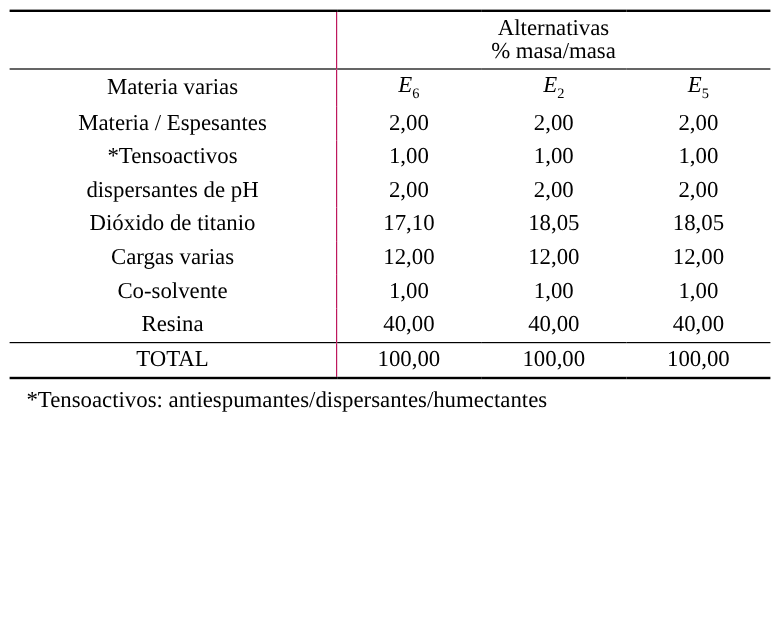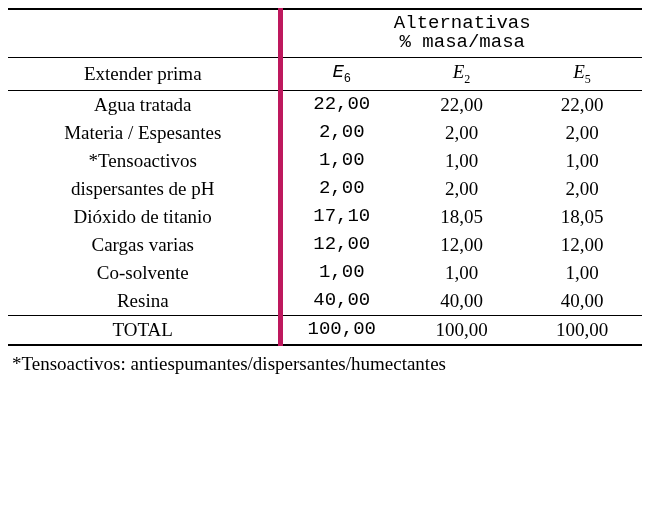--- a/index.html
+++ b/index.html
@@ -40,22 +40,21 @@
   col.c2 { width: 121px; }
   col.c3 { width: 120px; }
 
   
   .rule-top td { border-top: 2px solid #000; }
   .rule-thin td { border-top: 1px solid #000; }
   .rule-bottom td { border-bottom: 2px solid #000; }
 
   
   .vsep {
-    border-left: 5px solid #be185d;
-    font-family: Liberation Mono, monospace;
+    border-left: 1px solid #be185d;
   }
 
   .grouphead {
     font-size: 19px;
   }
   .grouphead .line2 {
     display: block;
   }
   .subhead span.it {
     font-style: italic;
@@ -66,21 +65,21 @@
     font-style: normal;
   }
   .matprima {
     font-size: 19px;
   }
   .rowlabel {
     text-align: center;
   }
   .footnote {
     font-size: 19px;
-    margin: 7px 0 0 2px;
+    margin: 7px 0 0 12px;
     text-align: left;
     padding-left: 2px;
   }
   .spacer-cell { border: none; }
 </style>
 </head>
 <body>
 
 <div class="page">
 
@@ -95,32 +94,26 @@
 
       <tr class="rule-top">
         <td class="spacer-cell" style="border-top:2px solid #000;"></td>
         <td class="grouphead vsep" colspan="3">
           <span>Alternativas</span>
           <span class="line2">% masa/masa</span>
         </td>
       </tr>
 
       <tr class="rule-thin subhead">
-        <td class="matprima">Extender prima</td>
+        <td class="matprima">Materia varias</td>
         <td class="vsep"><span class="it">E</span><span class="sub">6</span></td>
         <td><span class="it">E</span><span class="sub">2</span></td>
         <td><span class="it">E</span><span class="sub">5</span></td>
       </tr>
 
-      <tr class="rule-thin">
-        <td class="rowlabel">Agua tratada</td>
-        <td class="vsep">22,00</td>
-        <td>22,00</td>
-        <td>22,00</td>
-      </tr>
       <tr>
         <td class="rowlabel">Materia / Espesantes</td>
         <td class="vsep">2,00</td>
         <td>2,00</td>
         <td>2,00</td>
       </tr>
       <tr>
         <td class="rowlabel">*Tensoactivos</td>
         <td class="vsep">1,00</td>
         <td>1,00</td>

